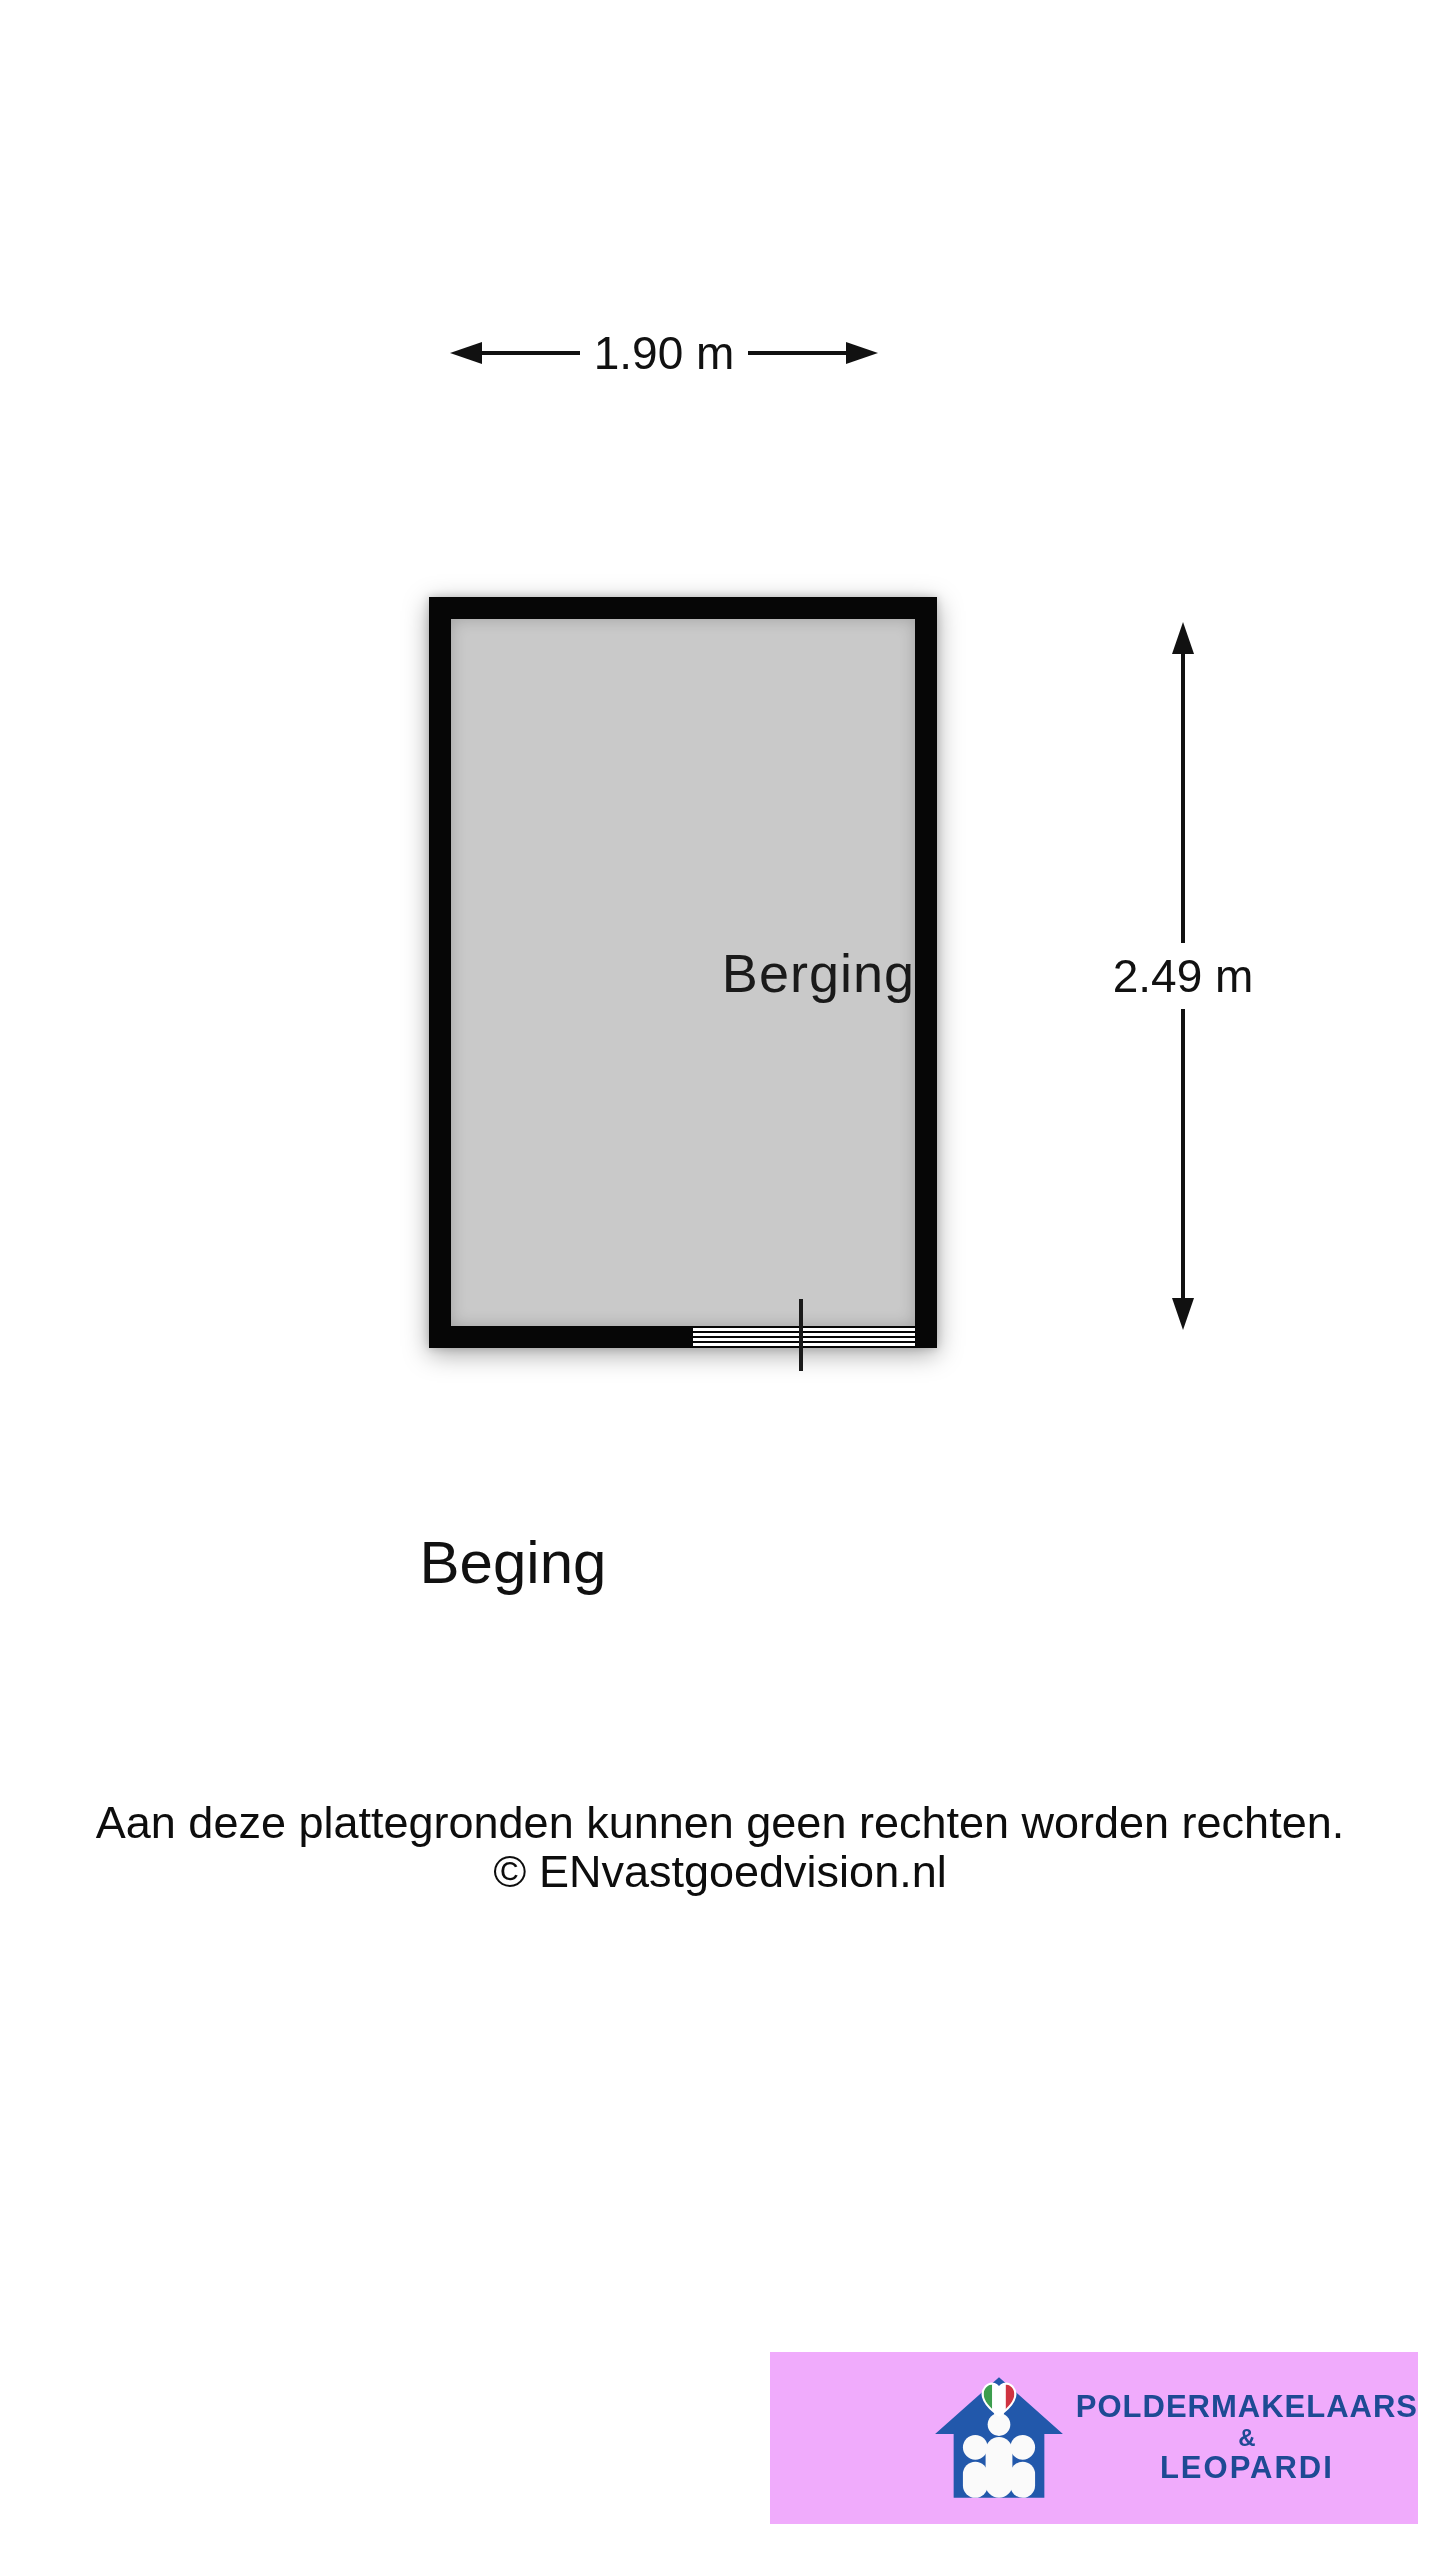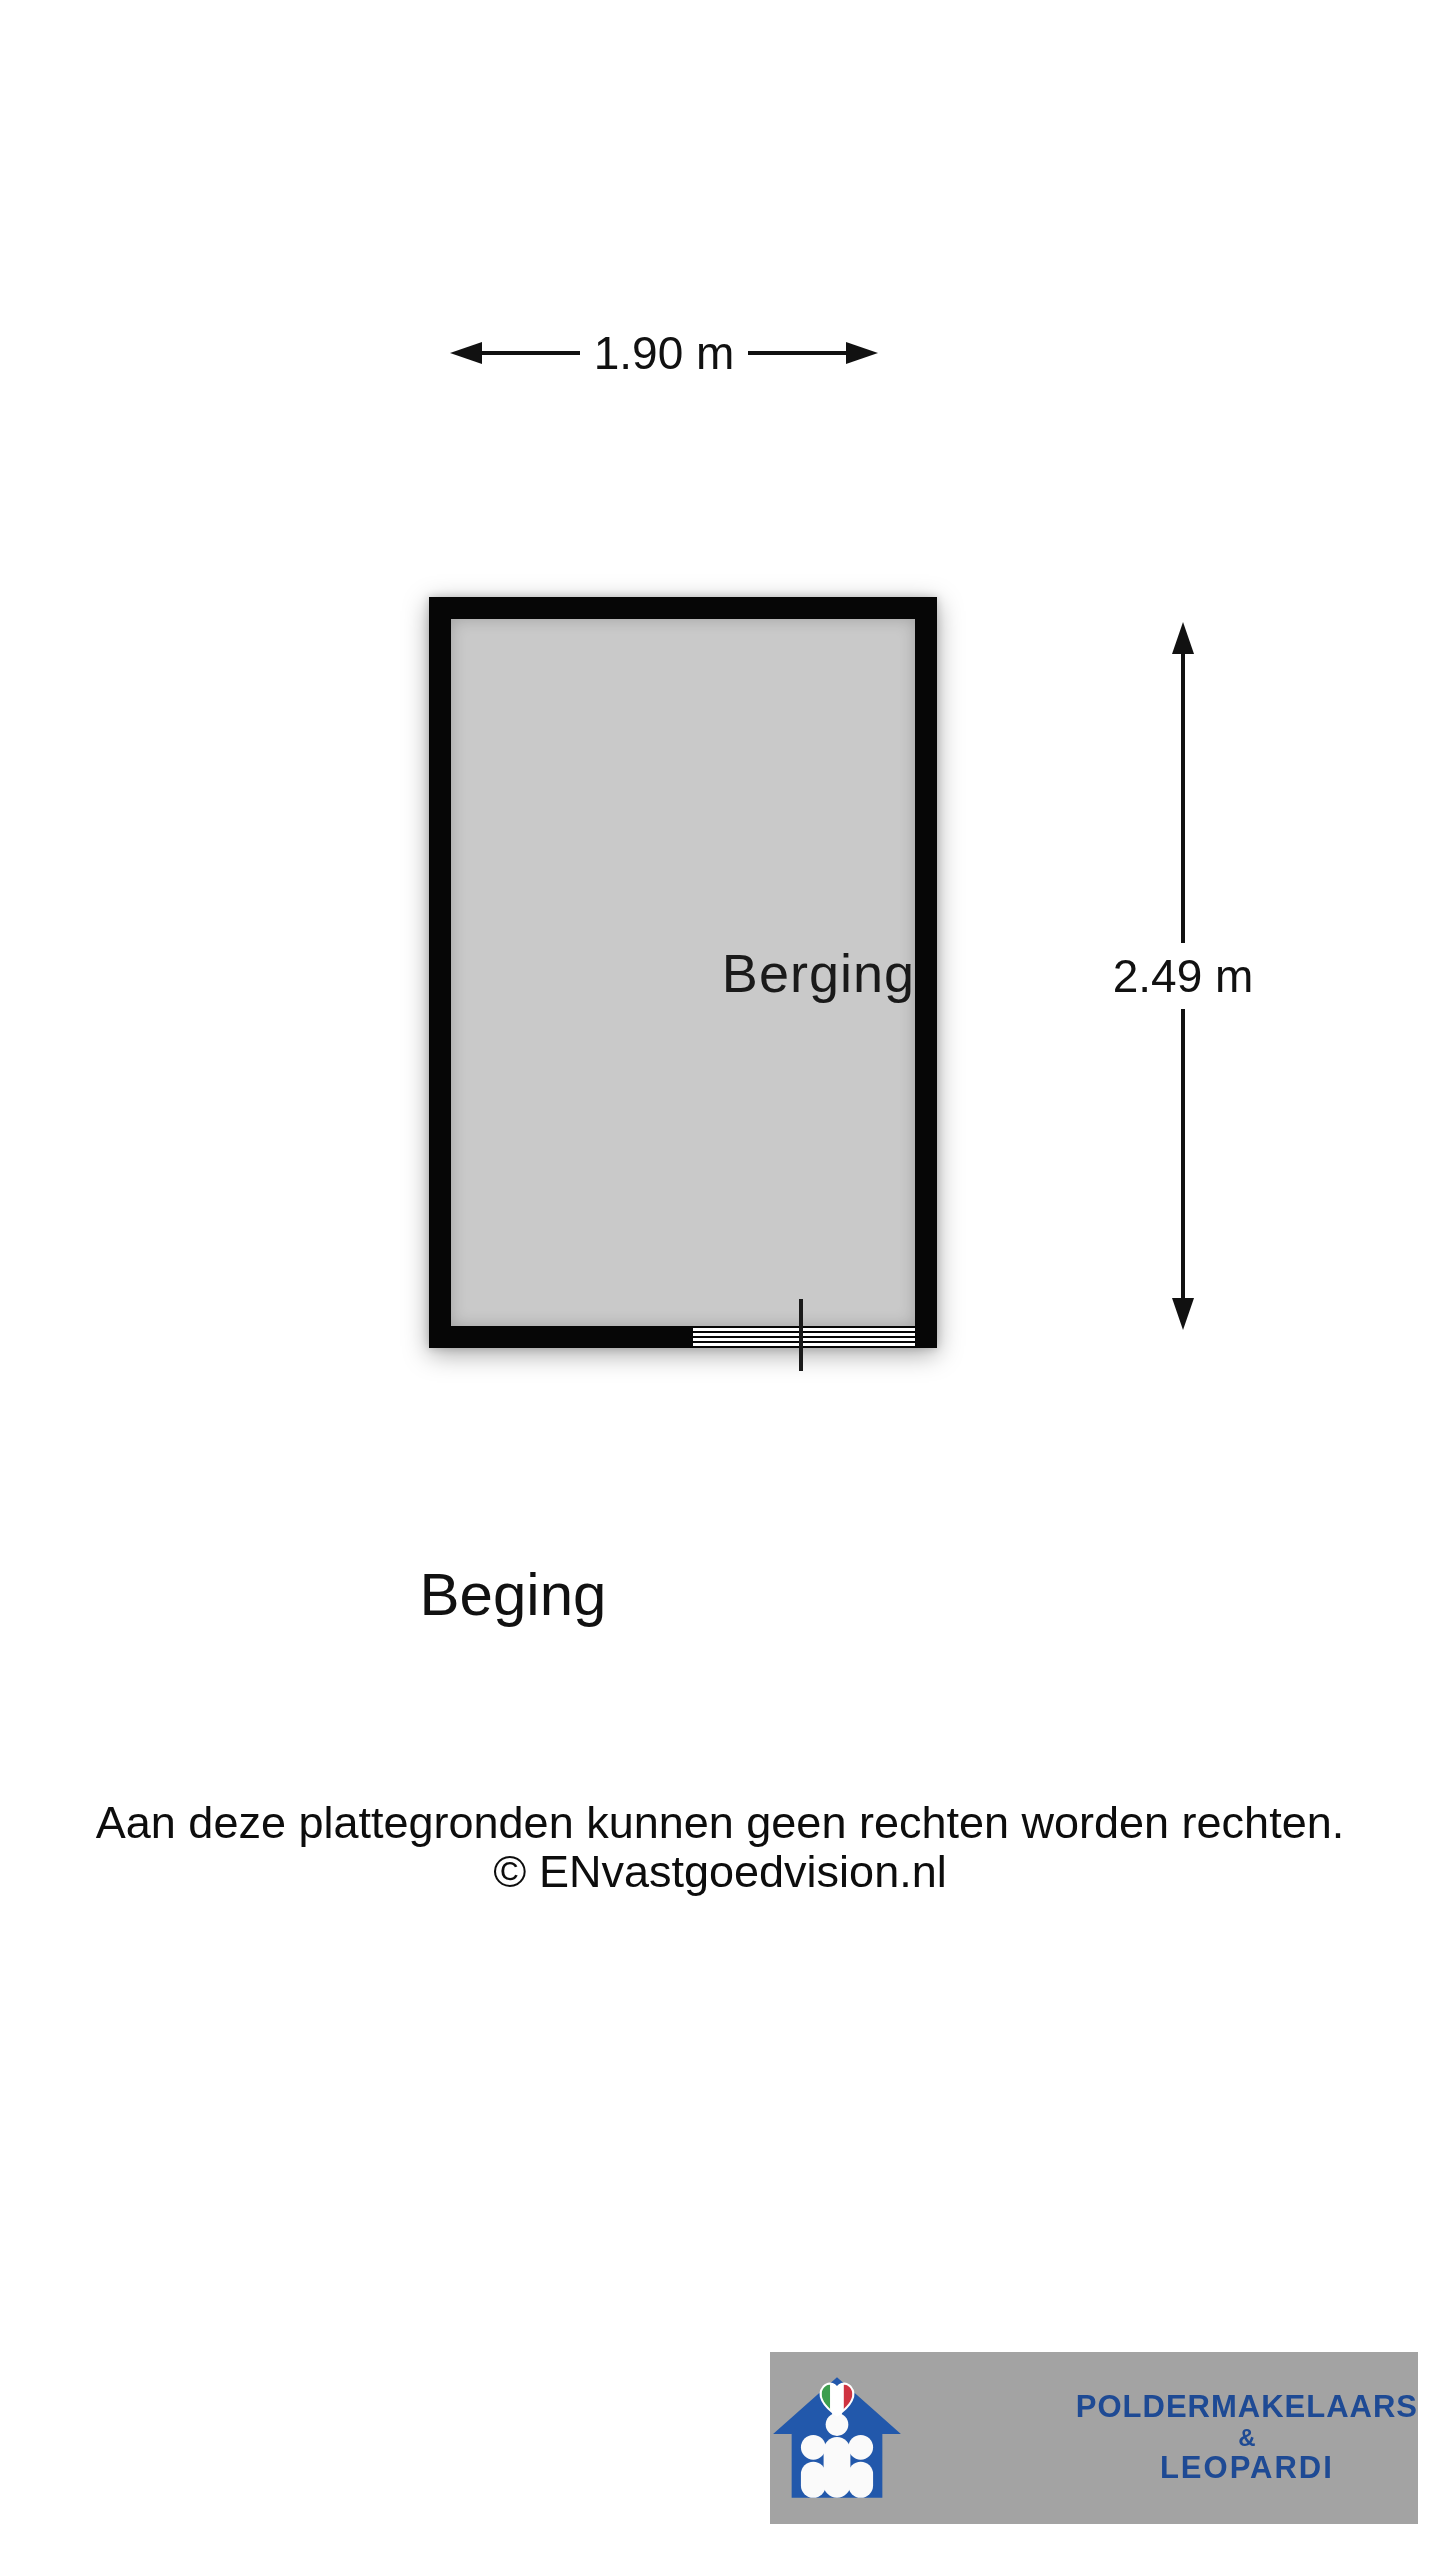--- a/index.html
+++ b/index.html
@@ -61,33 +61,33 @@
       #060606 15px, #060606 17px,
       #ffffff 17px, #ffffff 20px,
       #060606 20px, #060606 22px);
   }
   .door-line{
     position:absolute;left:799px;top:1299px;width:4px;height:72px;
     background:#1a1a1a;
   }
   
   .floor-title{
-    position:absolute;left:513px;top:1560px;transform:translateX(-50%);
+    position:absolute;left:513px;top:1528px;transform:translateX(-50%);
     font-size:60px;color:#111;white-space:nowrap;
   }
   
   .disclaimer{
     position:absolute;left:0;top:1798px;width:1440px;
     text-align:center;font-size:45px;line-height:49px;color:#0d0d0d;
   }
   
   .logo-band{
     position:absolute;left:770px;top:2352px;width:648px;height:172px;
-    background:#a3a3a3;
-    display:flex;align-items:center;justify-content:space-between;gap:10px;
+    background:#f0abfc;
+    display:flex;align-items:center;justify-content:flex-end;gap:10px;
   }
   .house-icon{width:134px;height:126px;flex:0 0 auto;}
   .logo-text{display:flex;flex-direction:column;align-items:center;}
   .logo-name{
     font-size:31px;font-weight:bold;letter-spacing:1px;color:#1e4a94;line-height:1.05;
     white-space:nowrap;
   }
   .logo-amp{font-size:24px;font-weight:bold;color:#1e4a94;line-height:1.0;margin:2px 0;}
   .logo-name2{letter-spacing:2px;}
 </style>

